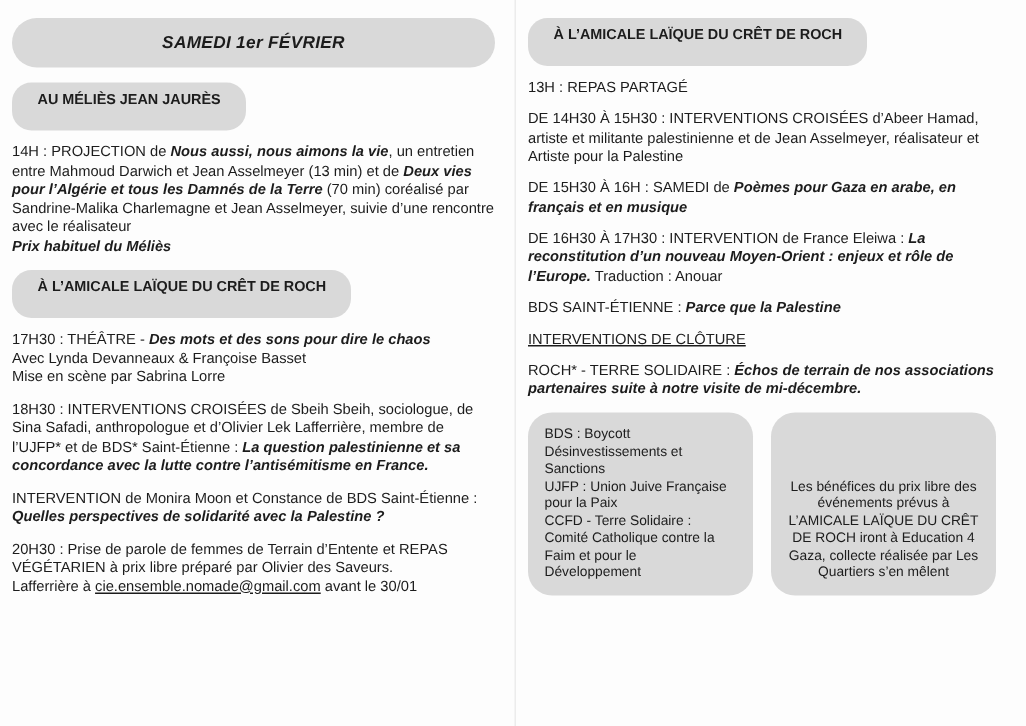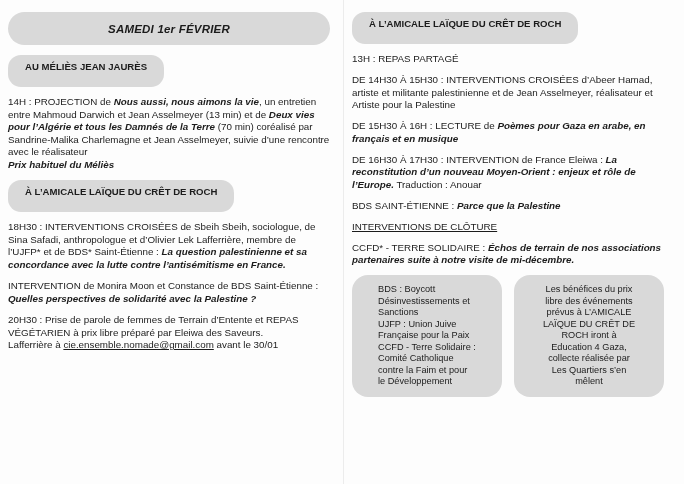--- a/index.html
+++ b/index.html
@@ -42,28 +42,28 @@
   .col-right .para{margin-bottom:8.5px;}
   .b{font-weight:400;}
   .i{font-style:italic;font-weight:bold;}
   .u{text-decoration:underline;}
   .boxes{
     display:flex;gap:12px;margin-top:4px;
   }
   .info-box{
     background:#d9d9d9;
     border-radius:16px;
-    padding:9px 26px;
+    padding:9px 11px;
     font-size:9.2px;line-height:11.5px;
     width:150px;
     box-sizing:border-box;
   }
   .info-box.centered{
     text-align:center;
-    display:flex;align-items:flex-start;
+    display:flex;align-items:flex-end;
   }
   .info-box.centered .inner{width:100%;}
 </style>
 </head>
 <body>
 
 <div class="page">
   <div class="divider"></div>
 
   <div class="col col-left">
@@ -74,38 +74,39 @@
     <div class="venue-pill">
       <span>AU MÉLIÈS JEAN JAURÈS</span>
     </div>
 
     <p class="para"><span class="b">14H : </span><span>PROJECTION de </span><span class="i">Nous aussi, nous aimons la vie</span><span>, un entretien entre </span><span class="b">Mahmoud Darwich</span><span> et </span><span class="b">Jean Asselmeyer</span><span> (13 min) et de </span><span class="i">Deux vies pour l’Algérie et tous les Damnés de la Terre</span><span> (70 min) coréalisé par </span><span class="b">Sandrine-Malika Charlemagne</span><span> et </span><span class="b">Jean Asselmeyer</span><span>, suivie d’une rencontre avec le réalisateur</span><br><span class="i">Prix habituel du Méliès</span></p>
 
     <div class="venue-pill">
       <span>À L’AMICALE LAÏQUE DU CRÊT DE ROCH</span>
     </div>
 
+    <p class="para"><span class="b">17H30 : </span><span>THÉÂTRE - </span><span class="i">Des mots et des sons pour dire le chaos</span><br><span>Avec </span><span class="b">Lynda Devanneaux &amp; Françoise Basset</span><br><span>Mise en scène par </span><span class="b">Sabrina Lorre</span></p>
     <p class="para"><span class="b">18H30 : </span><span>INTERVENTIONS CROISÉES de </span><span class="b">Sbeih Sbeih</span><span>, sociologue, de </span><span class="b">Sina Safadi</span><span>, anthropologue et d’</span><span class="b">Olivier Lek Lafferrière</span><span>, membre de l’UJFP* et de BDS* Saint-Étienne : </span><span class="i">La question palestinienne et sa concordance avec la lutte contre l’antisémitisme en France.</span></p>
     <p class="para"><span>INTERVENTION de </span><span class="b">Monira Moon</span><span> et </span><span class="b">Constance</span><span> de BDS Saint-Étienne : </span><span class="i">Quelles perspectives de solidarité avec la Palestine ?</span></p>
-    <p class="para"><span class="b">20H30 : </span><span>Prise de parole de femmes de </span><span class="b">Terrain d’Entente</span><span> et REPAS VÉGÉTARIEN à prix libre préparé par </span><span class="b">Eleiwa des Saveurs.</span><br><span>Lafferrière  à </span><span class="u">cie.ensemble.nomade@gmail.com</span><span> avant le 30/01</span></p>
+    <p class="para"><span class="b">20H30 : </span><span>Prise de parole de femmes de </span><span class="b">Terrain d’Entente</span><span> et REPAS VÉGÉTARIEN à prix libre préparé par </span><span class="b">Olivier des Saveurs.</span><br><span>Lafferrière  à </span><span class="u">cie.ensemble.nomade@gmail.com</span><span> avant le 30/01</span></p>
   </div>
 
   <div class="col col-right">
 
     <div class="venue-pill">
       <span>À L’AMICALE LAÏQUE DU CRÊT DE ROCH</span>
     </div>
 
     <p class="para"><span class="b">13H : </span><span>REPAS PARTAGÉ</span></p>
     <p class="para"><span class="b">DE 14H30 À 15H30 : </span><span>INTERVENTIONS CROISÉES d’</span><span class="b">Abeer Hamad</span><span>, artiste et militante palestinienne et de </span><span class="b">Jean Asselmeyer</span><span>, réalisateur et Artiste pour la Palestine</span></p>
-    <p class="para"><span class="b">DE 15H30 À 16H : </span><span>LECTURE de </span><span class="i">Poèmes pour Gaza en arabe, en français et en musique</span></p>
+    <p class="para"><span class="b">DE 15H30 À 16H : </span><span>SAMEDI de </span><span class="i">Poèmes pour Gaza en arabe, en français et en musique</span></p>
     <p class="para"><span class="b">DE 16H30 À 17H30 : </span><span>INTERVENTION de </span><span class="b">France Eleiwa</span><span> : </span><span class="i">La reconstitution d’un nouveau Moyen-Orient : enjeux et rôle de l’Europe.</span><span>  Traduction : </span><span class="b">Anouar</span></p>
     <p class="para"><span class="b">BDS SAINT-ÉTIENNE : </span><span class="i">Parce que la Palestine</span></p>
     <p class="para"><span class="b u">INTERVENTIONS DE CLÔTURE</span></p>
-    <p class="para"><span class="b">CCFD* - TERRE SOLIDAIRE : </span><span class="i">Échos de terrain de nos associations partenaires suite à notre visite de mi-décembre.</span></p>
+    <p class="para"><span class="b">ROCH* - TERRE SOLIDAIRE : </span><span class="i">Échos de terrain de nos associations partenaires suite à notre visite de mi-décembre.</span></p>
 
     <div class="boxes">
       <div class="info-box"><span class="b">BDS : </span><span>Boycott Désinvestissements et Sanctions</span><br><span class="b">UJFP : </span><span>Union Juive Française pour la Paix</span><br><span class="b">CCFD - Terre Solidaire : </span><span>Comité Catholique contre la Faim et pour le Développement</span></div>
       <div class="info-box centered">
         <div class="inner"><span>Les bénéfices du prix libre des événements prévus à </span><span class="b">L’AMICALE LAÏQUE DU CRÊT DE ROCH</span><span> iront à </span><span class="b">Education 4 Gaza</span><span>, collecte réalisée par </span><span class="b">Les Quartiers s’en mêlent</span></div>
       </div>
     </div>
   </div>
 </div>
 

